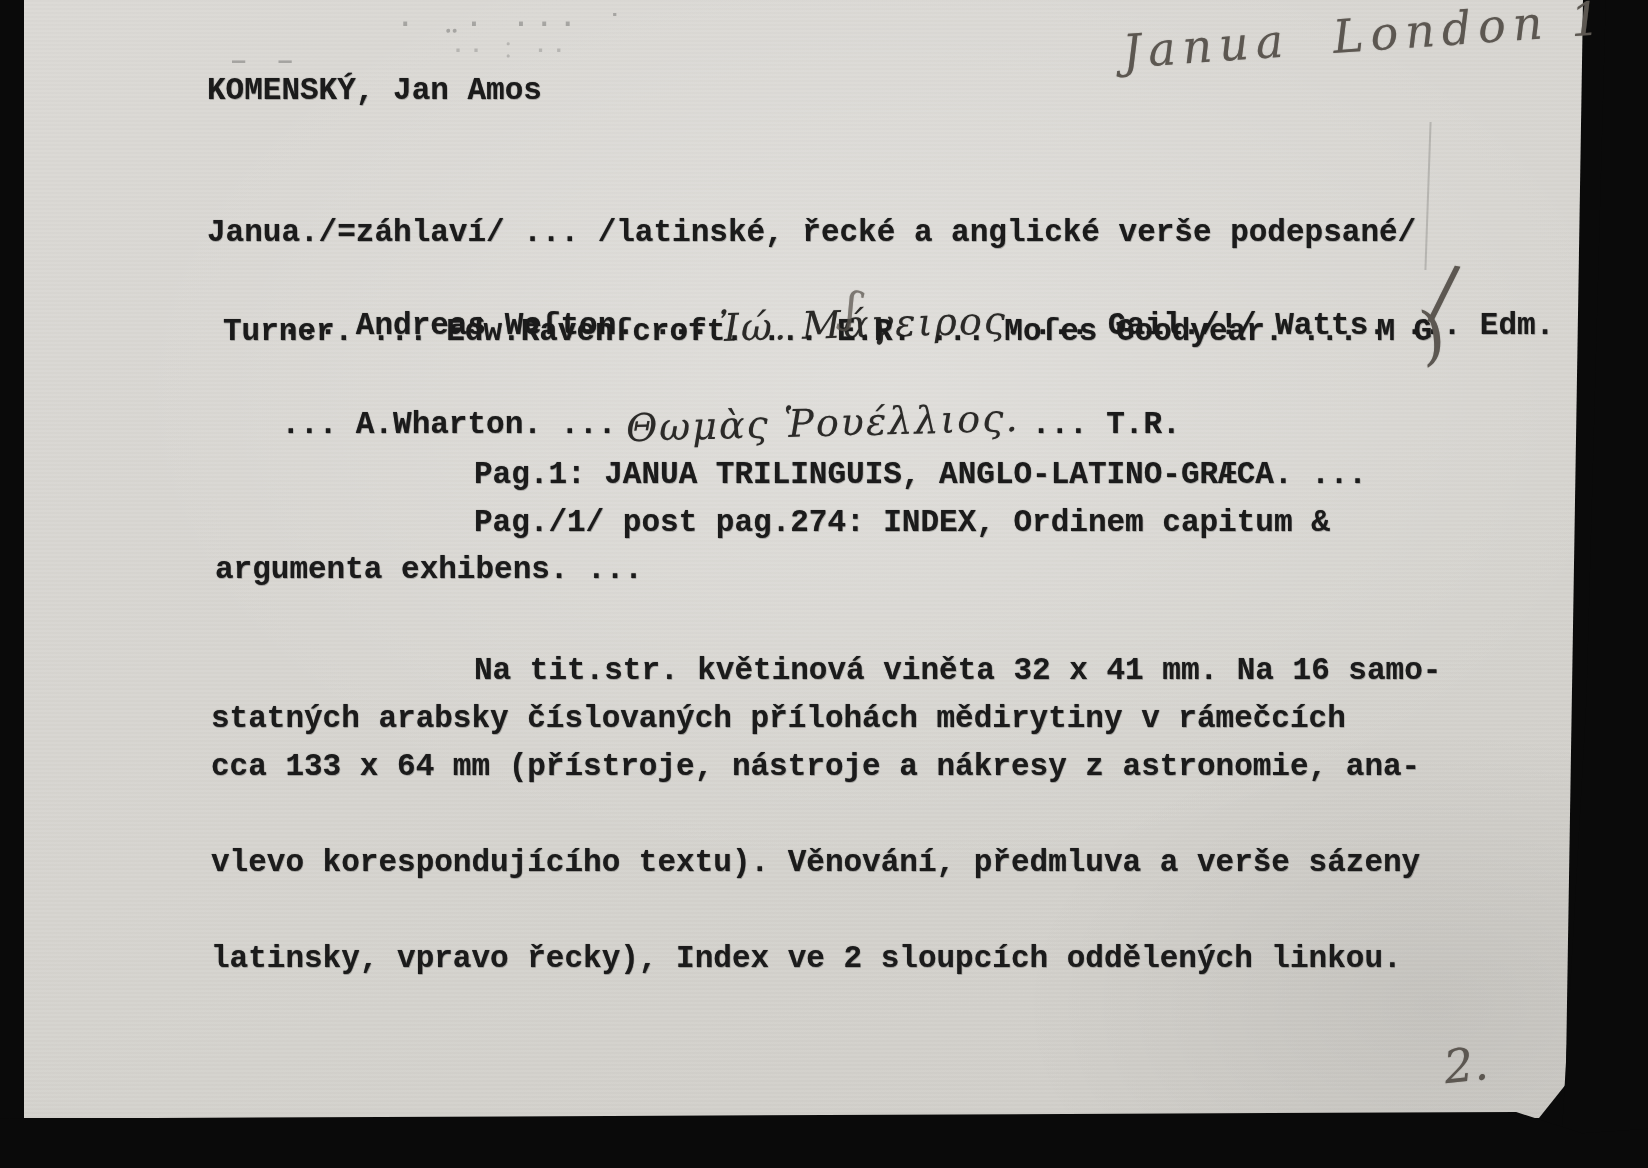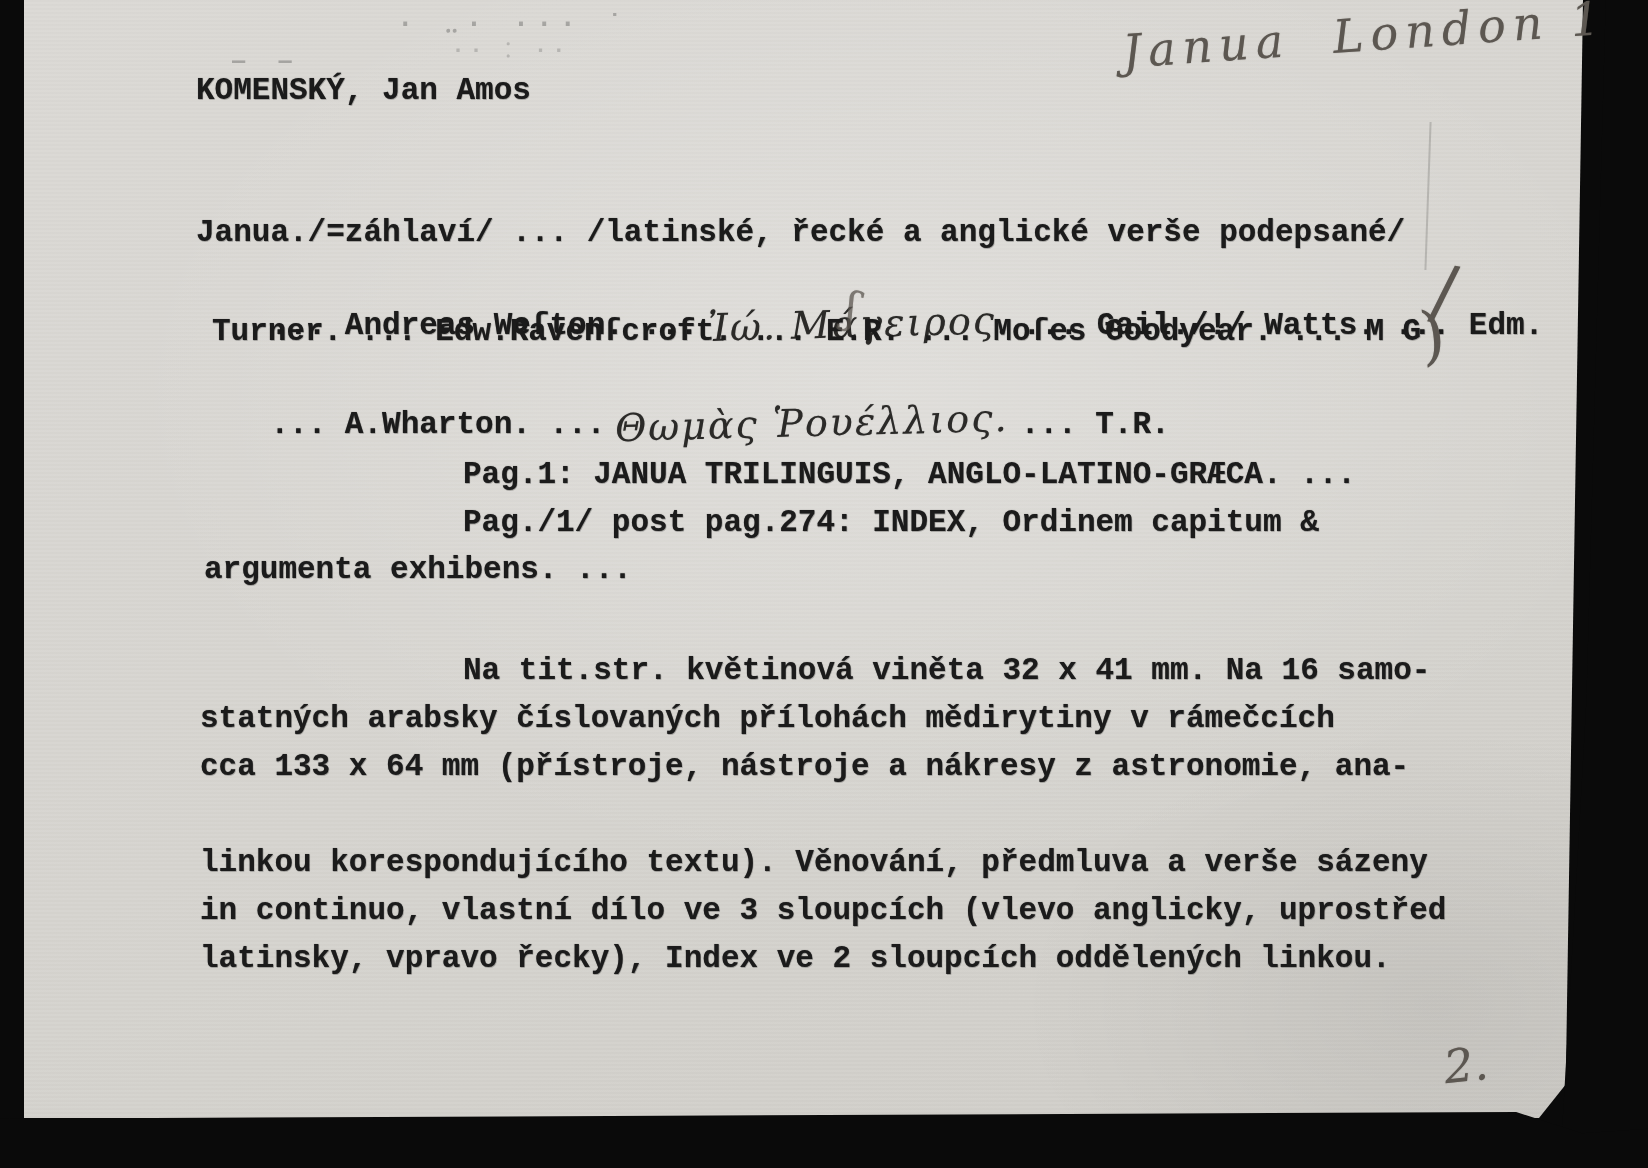--- a/index.html
+++ b/index.html
@@ -17,20 +17,21 @@
       repeating-linear-gradient(0deg, rgba(0,0,0,.015) 0 2px, rgba(255,255,255,.01) 2px 4px),
       linear-gradient(160deg,#dcdad6 0%,#d7d5d0 55%,#d0cec9 100%);
     clip-path:polygon(0 0, 99.3% 0, 98.2% 97%, 96.5% 100%, 0 100%);
   }
   .typed{
     position:absolute;
     font-family:"Liberation Mono","DejaVu Sans Mono",monospace;
     font-weight:bold;font-size:31px;line-height:1.12;
     color:#1b1b1b;white-space:pre;letter-spacing:0;
     text-shadow:0 0 1px rgba(25,25,25,.55), .6px .6px 0 rgba(25,25,25,.22);
+    margin-left:11px;
   }
   .greek{
     display:inline-block;
     font-family:"DejaVu Serif",serif;font-style:italic;font-weight:normal;
     font-size:38px;letter-spacing:2px;color:#2b2a28;
     position:relative;top:3px;padding:0 12px 0 10px;
     transform:rotate(-1.5deg);
     text-shadow:0 0 1px rgba(40,40,40,.4);
   }
   .pencil{
@@ -88,22 +89,21 @@
   <span class="pencil mark-paren">)</span>
   <span class="pencil mark-squiggle">ʃ</span>
 
   <div class="typed" style="left:463px;top:458px">Pag.1: JANUA TRILINGUIS, ANGLO-LATINO-GRÆCA. ...</div>
   <div class="typed" style="left:463px;top:506px">Pag./1/ post pag.274: INDEX, Ordinem capitum &amp;</div>
   <div class="typed" style="left:204px;top:553px">argumenta exhibens. ...</div>
 
   <div class="typed" style="left:463px;top:654px">Na tit.str. květinová viněta 32 x 41 mm. Na 16 samo-</div>
   <div class="typed" style="left:200px;top:702px">statných arabsky číslovaných přílohách mědirytiny v rámečcích</div>
   <div class="typed" style="left:200px;top:750px">cca 133 x 64 mm (přístroje, nástroje a nákresy z astronomie, ana-</div>
-  <div class="typed" style="left:200px;top:846px">linkou korespondujícího textu). Věnování, předmluva a verše sázeny</div>
-  <div class="typed" style="left:200px;top:894px">in continuo, vlastní dílo ve 3 sloupcích (vlevo anglicky, uprostřed</div>
+  <div class="typed" style="left:200px;top:846px">vlevo korespondujícího textu). Věnování, předmluva a verše sázeny</div>
   <div class="typed" style="left:200px;top:942px">latinsky, vpravo řecky), Index ve 2 sloupcích oddělených linkou.</div>
 
   <div class="pencil pagenum">2.</div>
 
   <div class="edge edge-left"></div>
   <div class="edge edge-right"></div>
   <div class="edge edge-bottom"></div>
 
 </div>
 

